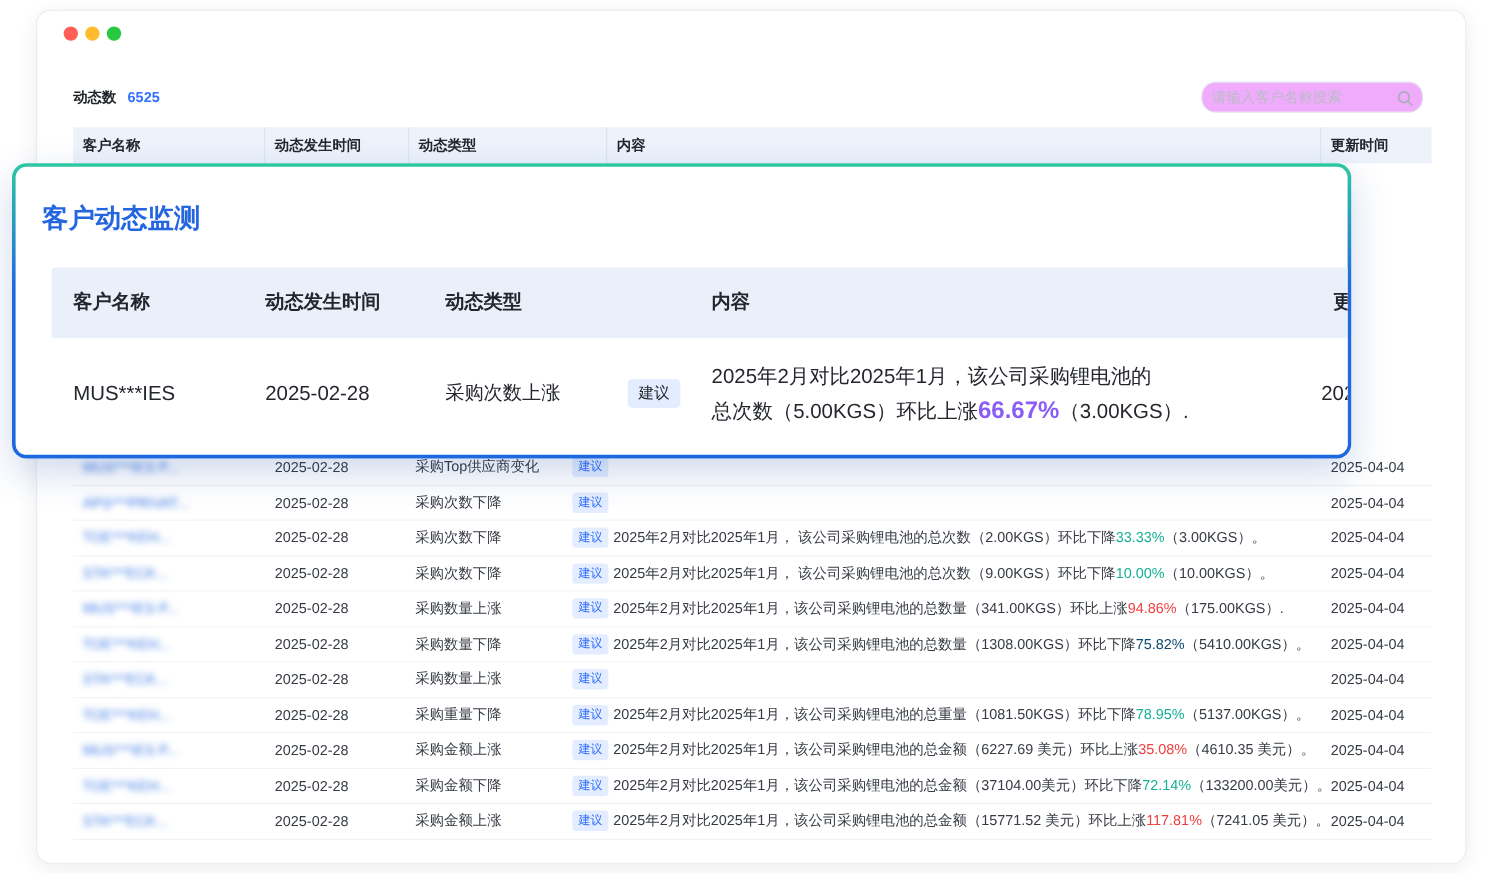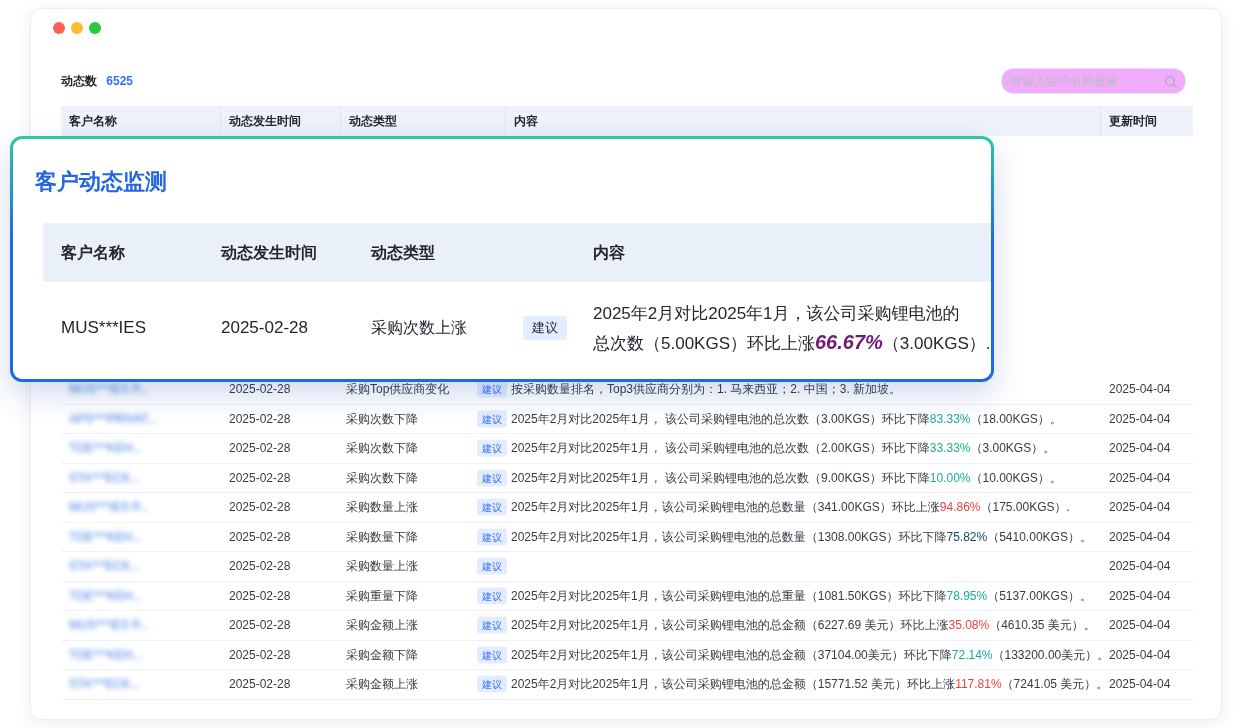--- a/index.html
+++ b/index.html
@@ -33,39 +33,39 @@
   .c-name{left:8px;color:#3f7ce6;max-width:150px;overflow:hidden;}
   .masked{filter:blur(2.5px);}
   .c-date{left:168px;}
   .c-type{left:285px;}
   .c-badge{left:416px;}
   .badge{background:#e3edff;color:#3370ff;font-size:10px;height:17px;line-height:17px;padding:0 5px;border-radius:3px;}
   .c-content{left:450px;max-width:592px;overflow:hidden;}
   .c-update{left:1048px;}
 
   
-  .popup-border{position:absolute;left:10px;top:136px;width:984px;height:246px;border-radius:12px;padding:3px;
+  .popup-border{position:absolute;left:10px;top:136px;width:1116px;height:246px;border-radius:12px;padding:3px;
                 background:linear-gradient(180deg,#2fc7a2 0%,#1f69e0 42%,#1f69e0 100%);
                 box-shadow:0 12px 32px rgba(20,70,160,.20);z-index:10;}
   .popup{position:relative;width:100%;height:100%;background:#fff;border-radius:9px;overflow:hidden;}
   .popup-title{position:absolute;left:22px;top:28px;font-size:22px;font-weight:bold;color:#2465e0;}
   .p-head{position:absolute;left:30px;top:84px;width:1172px;height:59px;background:#e9f0fa;border-radius:3px;
           font-size:16px;font-weight:bold;color:#23262d;}
   .ph{position:absolute;top:0;line-height:59px;white-space:nowrap;}
   .ph1{left:18px;}.ph2{left:178px;}.ph3{left:328px;}.ph4{left:550px;}.ph5{left:1068px;}
   .p-row{position:absolute;left:30px;top:143px;width:1172px;height:92px;background:#fff;}
   .pc{position:absolute;top:50%;transform:translateY(-50%);font-size:17px;color:#23262d;white-space:nowrap;}
   .pc-name{left:18px;}
   .pc-date{left:178px;}
   .pc-type{left:328px;font-size:16px;}
   .pc-badge{left:480px;}
   .badge-lg{font-size:13px;height:24px;line-height:24px;padding:0 9px;border-radius:4px;}
   .pc-content{left:550px;font-size:17px;line-height:29px;}
   .pc-update{left:1058px;}
-  .pct-red-lg{color:#701a75;font-size:20px;font-weight:bold;font-style:italic;}
+  .pct-red-lg{color:#8b5cf6;font-size:20px;font-weight:bold;}
 </style>
 </head>
 <body>
 
 <div class="stage">
 
   <div class="window">
     <div class="traffic">
       <span class="tl" style="background: rgb(255, 95, 87);"></span>
       <span class="tl" style="background: rgb(254, 188, 46);"></span>
@@ -93,29 +93,27 @@
       <span class="hc hc4">内容</span>
       <span class="hc hc5">更新时间</span>
     </div>
 
     <div class="bg-body">
         <div class="bg-row">
           <span class="cell c-name masked">MUS***IES P...</span>
           <span class="cell c-date">2025-02-28</span>
           <span class="cell c-type">采购Top供应商变化</span>
           <span class="cell c-badge badge">建议</span>
-          <span class="cell c-content"><span>按采购数量排名，Top3供应商分别为：1. 马来西亚；2. 中国；3. 新加坡。</span></span>
           <span class="cell c-update">2025-04-04</span>
         </div>
         <div class="bg-row">
           <span class="cell c-name masked">APS***PRIVAT...</span>
           <span class="cell c-date">2025-02-28</span>
           <span class="cell c-type">采购次数下降</span>
           <span class="cell c-badge badge">建议</span>
-          <span class="cell c-content"><span>2025年2月对比2025年1月， 该公司采购锂电池的总次数（3.00KGS）环比下降</span><span style="color: rgb(23, 176, 149);">83.33%</span><span>（18.00KGS）。</span></span>
           <span class="cell c-update">2025-04-04</span>
         </div>
         <div class="bg-row">
           <span class="cell c-name masked">TOE***KEH...</span>
           <span class="cell c-date">2025-02-28</span>
           <span class="cell c-type">采购次数下降</span>
           <span class="cell c-badge badge">建议</span>
           <span class="cell c-content"><span>2025年2月对比2025年1月， 该公司采购锂电池的总次数（2.00KGS）环比下降</span><span style="color: rgb(23, 176, 149);">33.33%</span><span>（3.00KGS）。</span></span>
           <span class="cell c-update">2025-04-04</span>
         </div>

